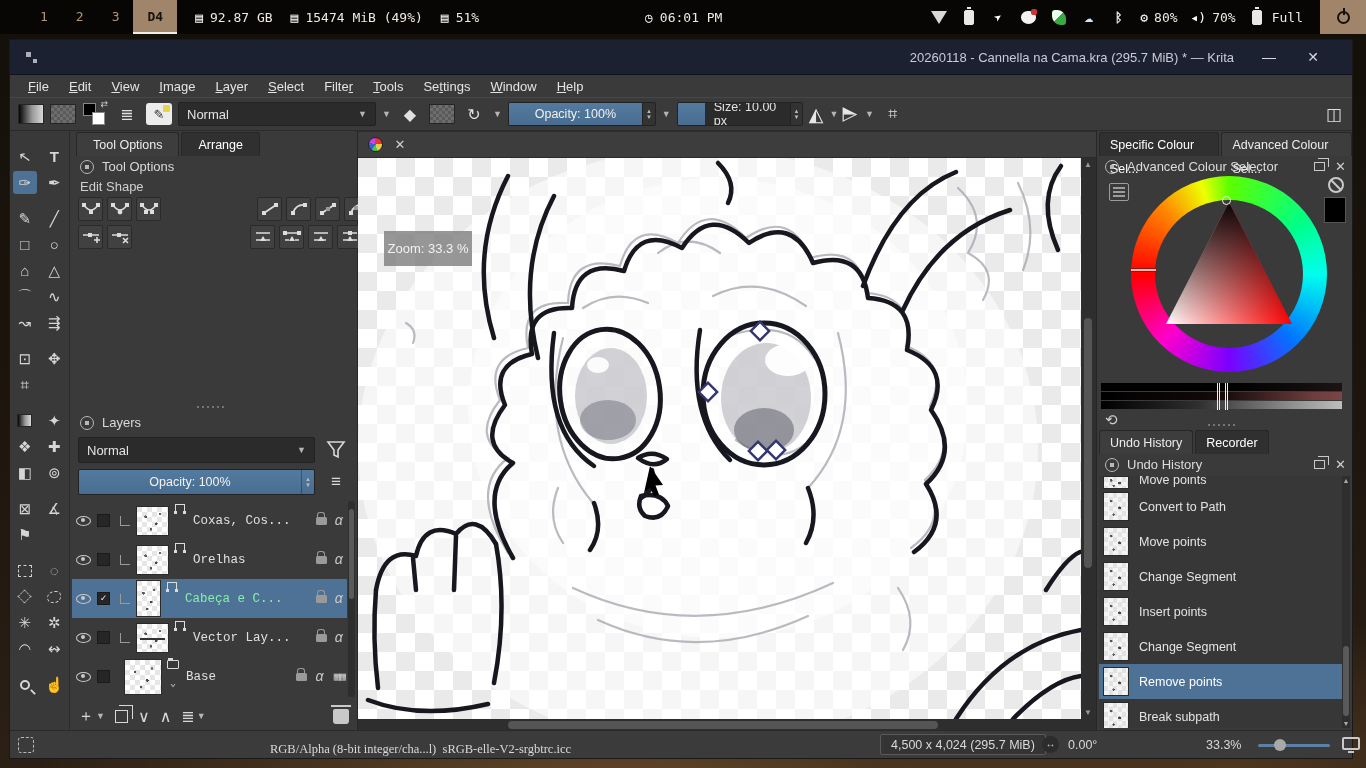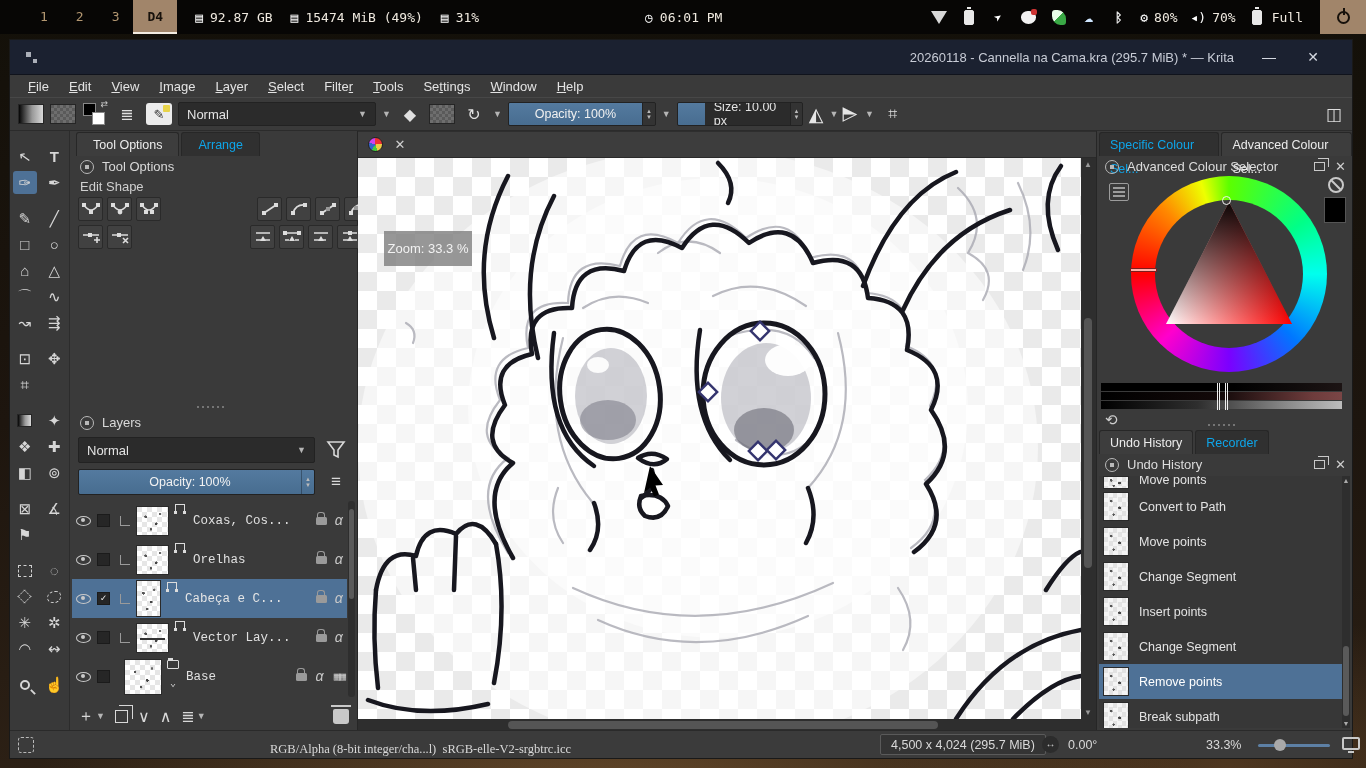--- a/index.html
+++ b/index.html
@@ -83,21 +83,21 @@
   .tool.sel { background:#4e7196; border-radius:3px; margin:0 3px; }
   .tgap { grid-column:1 / span 2; height:7px; }
   .dash-rect { width:14px; height:12px; border:1.5px dashed #d0d0d0; }
   .dash-dia { width:11px; height:11px; border:1.5px dashed #d0d0d0; transform:rotate(45deg) scale(.9); }
   .dash-blob { width:14px; height:12px; border:1.5px dashed #d0d0d0; border-radius:60% 40% 55% 45%; }
   .mag { width:10px; height:10px; border:2px solid #d6d6d6; border-radius:50%; position:relative; }
   .mag::after { content:""; position:absolute; left:8px; top:9px; width:6px; height:2px; background:#d6d6d6; transform:rotate(45deg); }
   
   .leftdock { position:absolute; left:60px; top:91px; width:288px; height:599px; background:#3a3a3a; border-right:1px solid #262626; }
   .tabsrow { position:absolute; left:0; top:1px; height:24px; display:flex; gap:2px; padding-left:6px; }
-  .tab { padding:0 16px; height:24px; line-height:24px; font-size:12.5px; color:#0ea5e9; background:#303030; border:1px solid #272727; border-bottom:none; border-radius:3px 3px 0 0; }
+  .tab { padding:0 16px; height:24px; line-height:24px; font-size:12.5px; color:#ffffff; background:#303030; border:1px solid #272727; border-bottom:none; border-radius:3px 3px 0 0; }
   .tab.active { background:#3d3d3d; color:#ececec; }
   .dockhead { display:flex; align-items:center; gap:8px; font-size:13px; color:#d9d9d9; }
   .locki { width:14px; height:14px; border:1.5px solid #b9b9b9; border-radius:50%; position:relative; flex:none; }
   .locki::after { content:""; position:absolute; left:3.5px; top:4.5px; width:4px; height:3.5px; background:#b9b9b9; }
   .lo-head { position:absolute; left:10px; top:28px; right:10px; }
   .editshape-label { position:absolute; left:10px; top:48px; font-size:13px; color:#cfcfcf; }
   .esgrid { position:absolute; left:8px; top:66px; display:flex; gap:4px; }
   .esgrid2 { top:94px; }
   .esb { width:25px; height:24px; background:#414141; border:1px solid #2a2a2a; border-radius:2px; display:flex; align-items:center; justify-content:center; }
   .esb svg { display:block; }
@@ -137,21 +137,21 @@
   .badge { width:14px; flex:none; display:flex; flex-direction:column; align-items:center; margin-left:-2px; align-self:flex-start; margin-top:3px; color:#dcdcdc; font-size:11px; }
   .vbadge { width:10px; height:8px; border:1.5px solid #dcdcdc; border-bottom:none; position:relative; }
   .vbadge::before,.vbadge::after { content:""; position:absolute; bottom:-2px; width:3px; height:3px; background:#dcdcdc; }
   .vbadge::before{ left:-2px; } .vbadge::after{ right:-2px; }
   .gbadge { width:12px; height:9px; border:1.5px solid #dcdcdc; border-radius:1px; position:relative; }
   .gbadge::before { content:""; position:absolute; left:0; top:-3px; width:5px; height:2px; background:#dcdcdc; }
   .gchev { font-size:10px; color:#dcdcdc; margin-top:8px; }
   .lrow .badge .gbadge, .lrow .badge .gchev { display:none; }
   .lrow.type-group .badge .gbadge, .lrow.type-group .badge .gchev { display:block; }
   .lname { flex:1; font-size:12.5px; color:#e0e0e0; white-space:nowrap; overflow:hidden; }
-  .lrow.selected .lname { color:#e5e5e5; }
+  .lrow.selected .lname { color:#86efac; }
   .llock { width:11px; height:8px; background:#9a9a9a; border-radius:1.5px; position:relative; flex:none; margin-right:2px; }
   .llock::before { content:""; position:absolute; left:1px; top:-5px; width:6px; height:5px; border:1.5px solid #9a9a9a; border-bottom:none; border-radius:3px 3px 0 0; }
   .alpha { font-size:14px; color:#c9c9c9; font-style:italic; margin-right:4px; }
   .ggrid { display:none; font-size:11px; color:#c9c9c9; letter-spacing:-1px; margin-right:2px; }
   .lrow.type-group .ggrid { display:block; }
   .layerbtns { position:absolute; left:8px; top:572px; right:8px; height:26px; display:flex; align-items:center; gap:10px; font-size:16px; color:#d8d8d8; }
   .lb { display:flex; align-items:center; }
   .lb .caret { margin-left:2px; }
   .dupico { width:13px; height:13px; border:1.5px solid #d8d8d8; position:relative; }
   .dupico::before { content:""; position:absolute; left:3px; top:-6px; width:13px; height:13px; border:1.5px solid #d8d8d8; border-bottom:none; border-left:none; }
@@ -249,21 +249,21 @@
   <span class="mod">
         <span class="mico">▤</span>
         <span>92.87 GB</span>
       </span>
       <span class="mod">
         <span class="mico">▤</span>
         <span>15474 MiB (49%)</span>
       </span>
       <span class="mod">
         <span class="mico">▤</span>
-        <span>31%</span>
+        <span>51%</span>
       </span>
     </div>
   <div class="clockbox">
     <span class="mico">◷</span>
     <span>06:01 PM</span>
   </div>
   <div class="tray">
     <span class="ticon">
         <span class="wifi"></span>
       </span>

